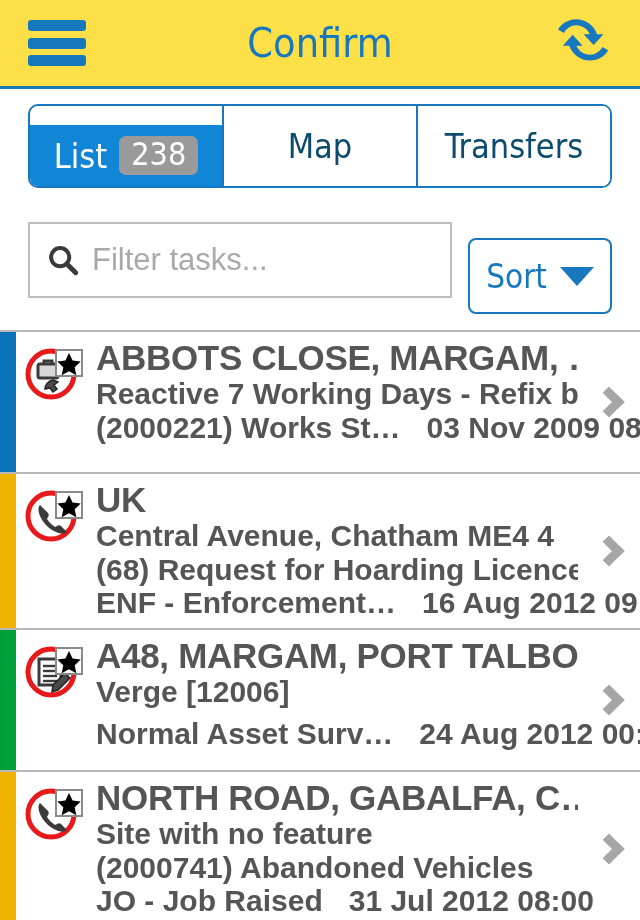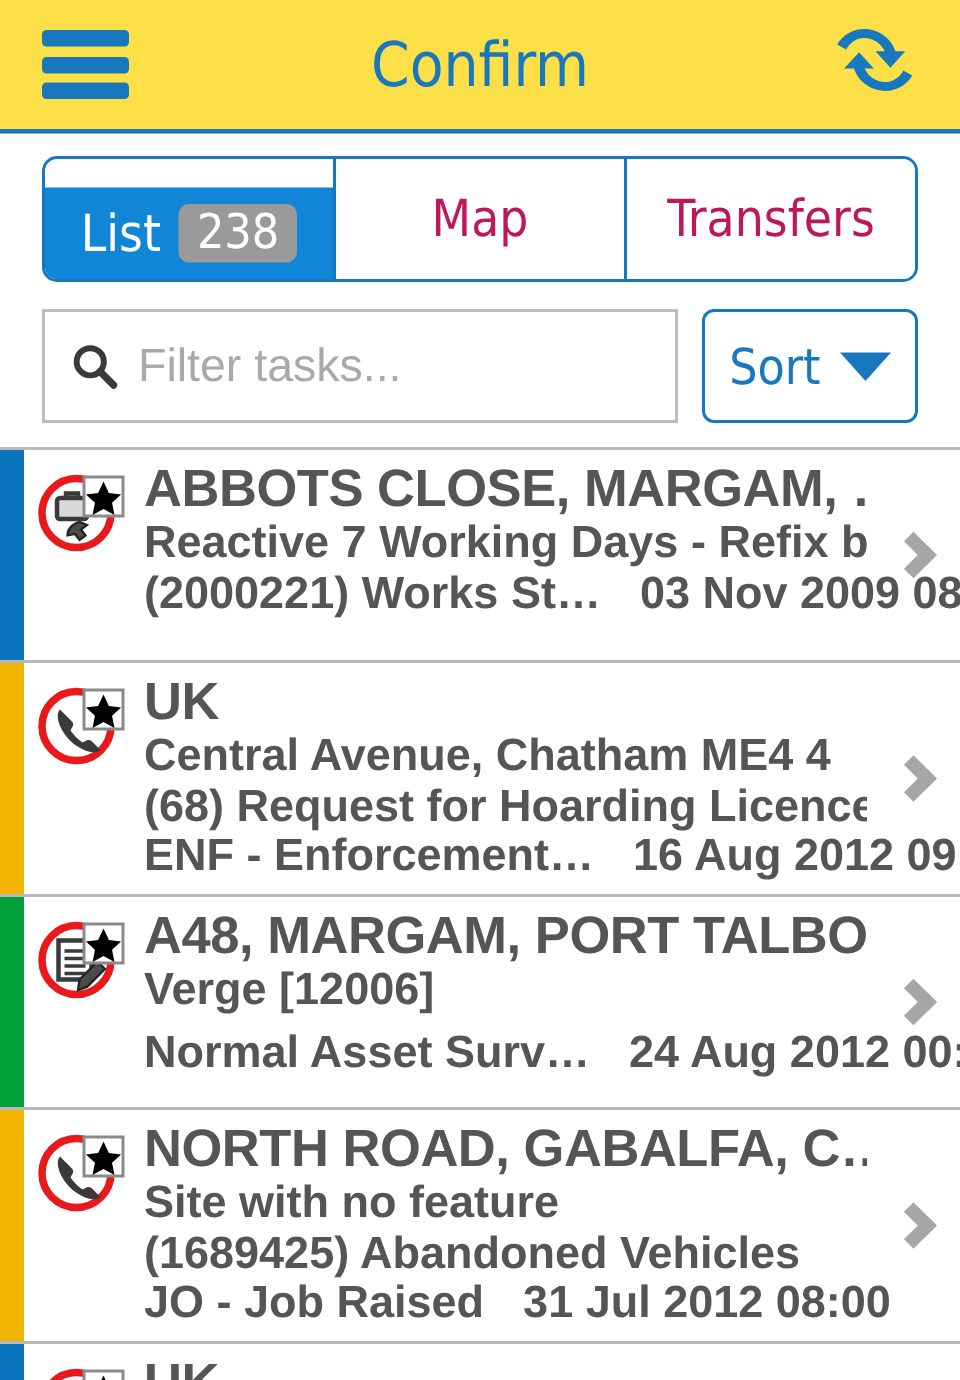--- a/index.html
+++ b/index.html
@@ -42,21 +42,21 @@
   }
 
   
   .tabs-wrap { padding: 15px 28px 0 28px; }
   .tabs {
     display: flex; width: 100%; height: 84px;
     border: 2px solid #1878be; border-radius: 10px; overflow: hidden;
   }
   .tab {
     flex: 1; display: flex; align-items: center; justify-content: center;
-    font-size: 34px; color: #be185d; background: #ffffff;
+    font-size: 34px; color: #0c4a6e; background: #ffffff;
     border-left: 2px solid #1878be; cursor: pointer;
     font-family: "DejaVu Sans Condensed", "Liberation Sans", sans-serif;
   }
   .tab:first-child { border-left: none; margin-top: 19px; }
   .tab.active { background: #1286d6; color: #ffffff; border-left-color: #1286d6; }
   .tab-label { line-height: 1; }
   .tab-badge {
     display: inline-block; margin-left: 12px;
     background: #9a9a9a; color: #ffffff;
     border-radius: 7px; padding: 2px 12px 4px 12px;
@@ -79,20 +79,21 @@
     font-family: "Liberation Sans", sans-serif;
   }
   .sort-btn {
     height: 76px; min-width: 135px;
     border: 2px solid #1878be; border-radius: 8px;
     background: #fff; color: #1878be;
     display: flex; align-items: center; justify-content: center; gap: 13px;
     font-size: 33px; cursor: pointer;
     font-family: "DejaVu Sans Condensed", "Liberation Sans", sans-serif;
     padding: 0 16px;
+    margin-top: 32px;
   }
   .caret-down {
     width: 0; height: 0;
     border-left: 17px solid transparent; border-right: 17px solid transparent;
     border-top: 19px solid #1878be;
   }
 
   
   .list { width: 100%; }
   .list-item {
@@ -271,21 +272,21 @@
             <g>
               <path d="M17 22c-2 2-2 6 0 11 3 7 9 13 16 16 5 2 9 2 11 0l-6-6c-1-1-3-1-4 0l-2 1c-3-2-6-5-8-8l1-2c1-1 1-3 0-4z" fill="#3a3a3a"></path>
             </g>
             <rect x="33" y="9" width="26" height="26" fill="#ffffff" stroke="#8a8a8a" stroke-width="2"></rect>
             <path d="M46 12l3.6 7.6 8.1 1-6 5.6 1.6 8.1-7.3-4-7.3 4 1.6-8.1-6-5.6 8.1-1z" fill="#000000"></path>
           </svg>
         </div>
         <div class="item-body">
           <div class="item-title">NORTH ROAD, GABALFA, C…</div>
           <div class="item-line">Site with no feature</div>
-          <div class="item-line">(1689425) Abandoned Vehicles</div>
+          <div class="item-line">(2000741) Abandoned Vehicles</div>
           <div class="item-footer">
             <span class="item-status">JO - Job Raised</span>
             <span class="item-date">31 Jul 2012 08:00</span>
           </div>
         </div>
         <div class="chevron-cell">
           <div class="chev"></div>
         </div>
       </div>
       <div class="list-item">

